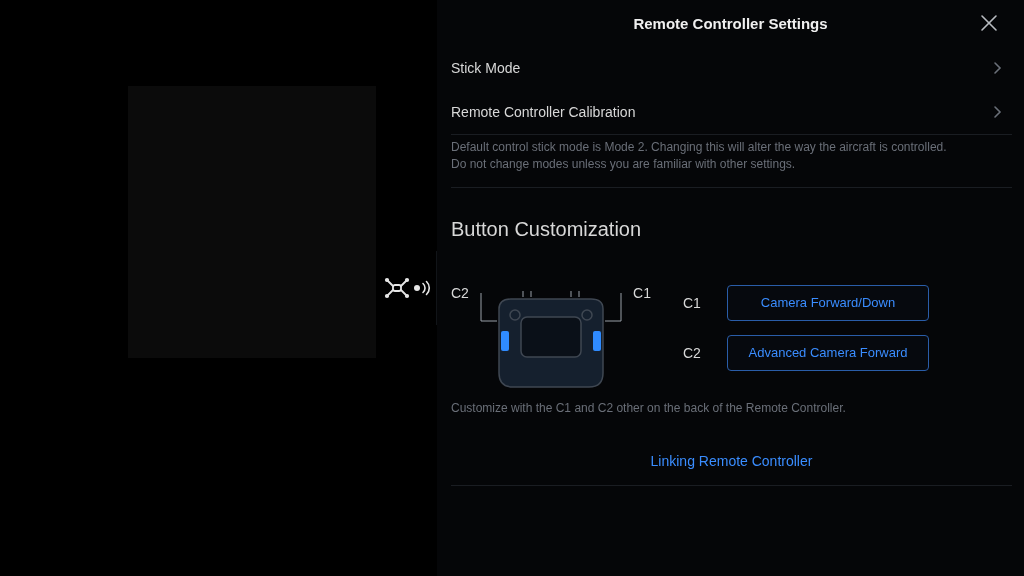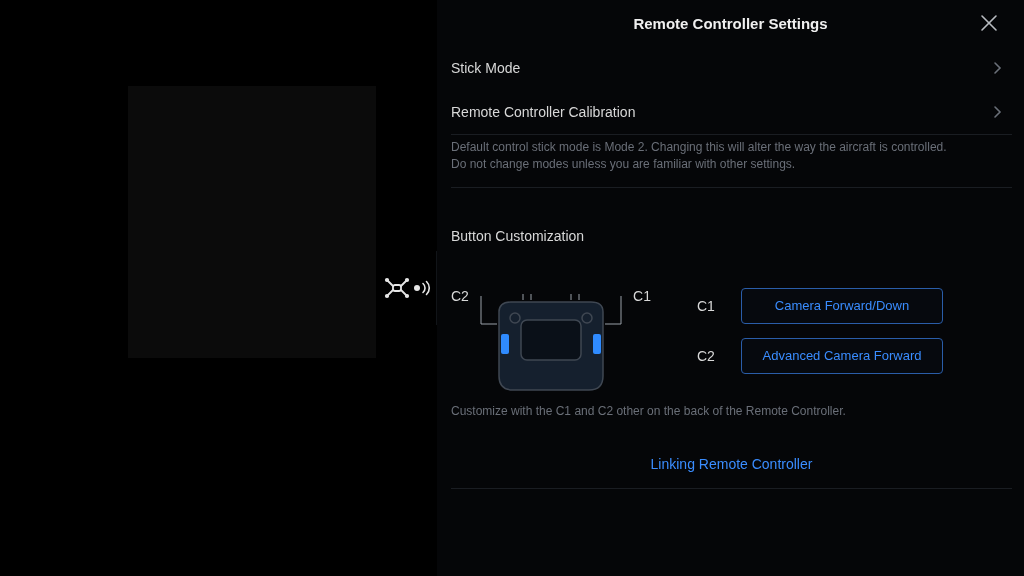--- a/index.html
+++ b/index.html
@@ -137,30 +137,30 @@
     font-size: 12px;
     color: #6a6f78;
     line-height: 1.4;
     padding: 4px 56px 14px 0;
     border-bottom: 1px solid #1a1d22;
   }
   .row.noborder { border-bottom: none; }
 
   
   .section-title {
-    margin-top: 40px;
-    font-size: 14px;
+    margin-top: 30px;
+    font-size: 20px;
     color: #d8d8d8;
     margin-bottom: 10px;
   }
 
   .custom-area {
     display: flex;
     align-items: flex-start;
-    gap: 46px;
+    gap: 32px;
     margin-top: 44px;
   }
 
   .rc-figure {
     position: relative;
     width: 200px;
     height: 110px;
     flex: 0 0 200px;
   }
   .rc-labels {

